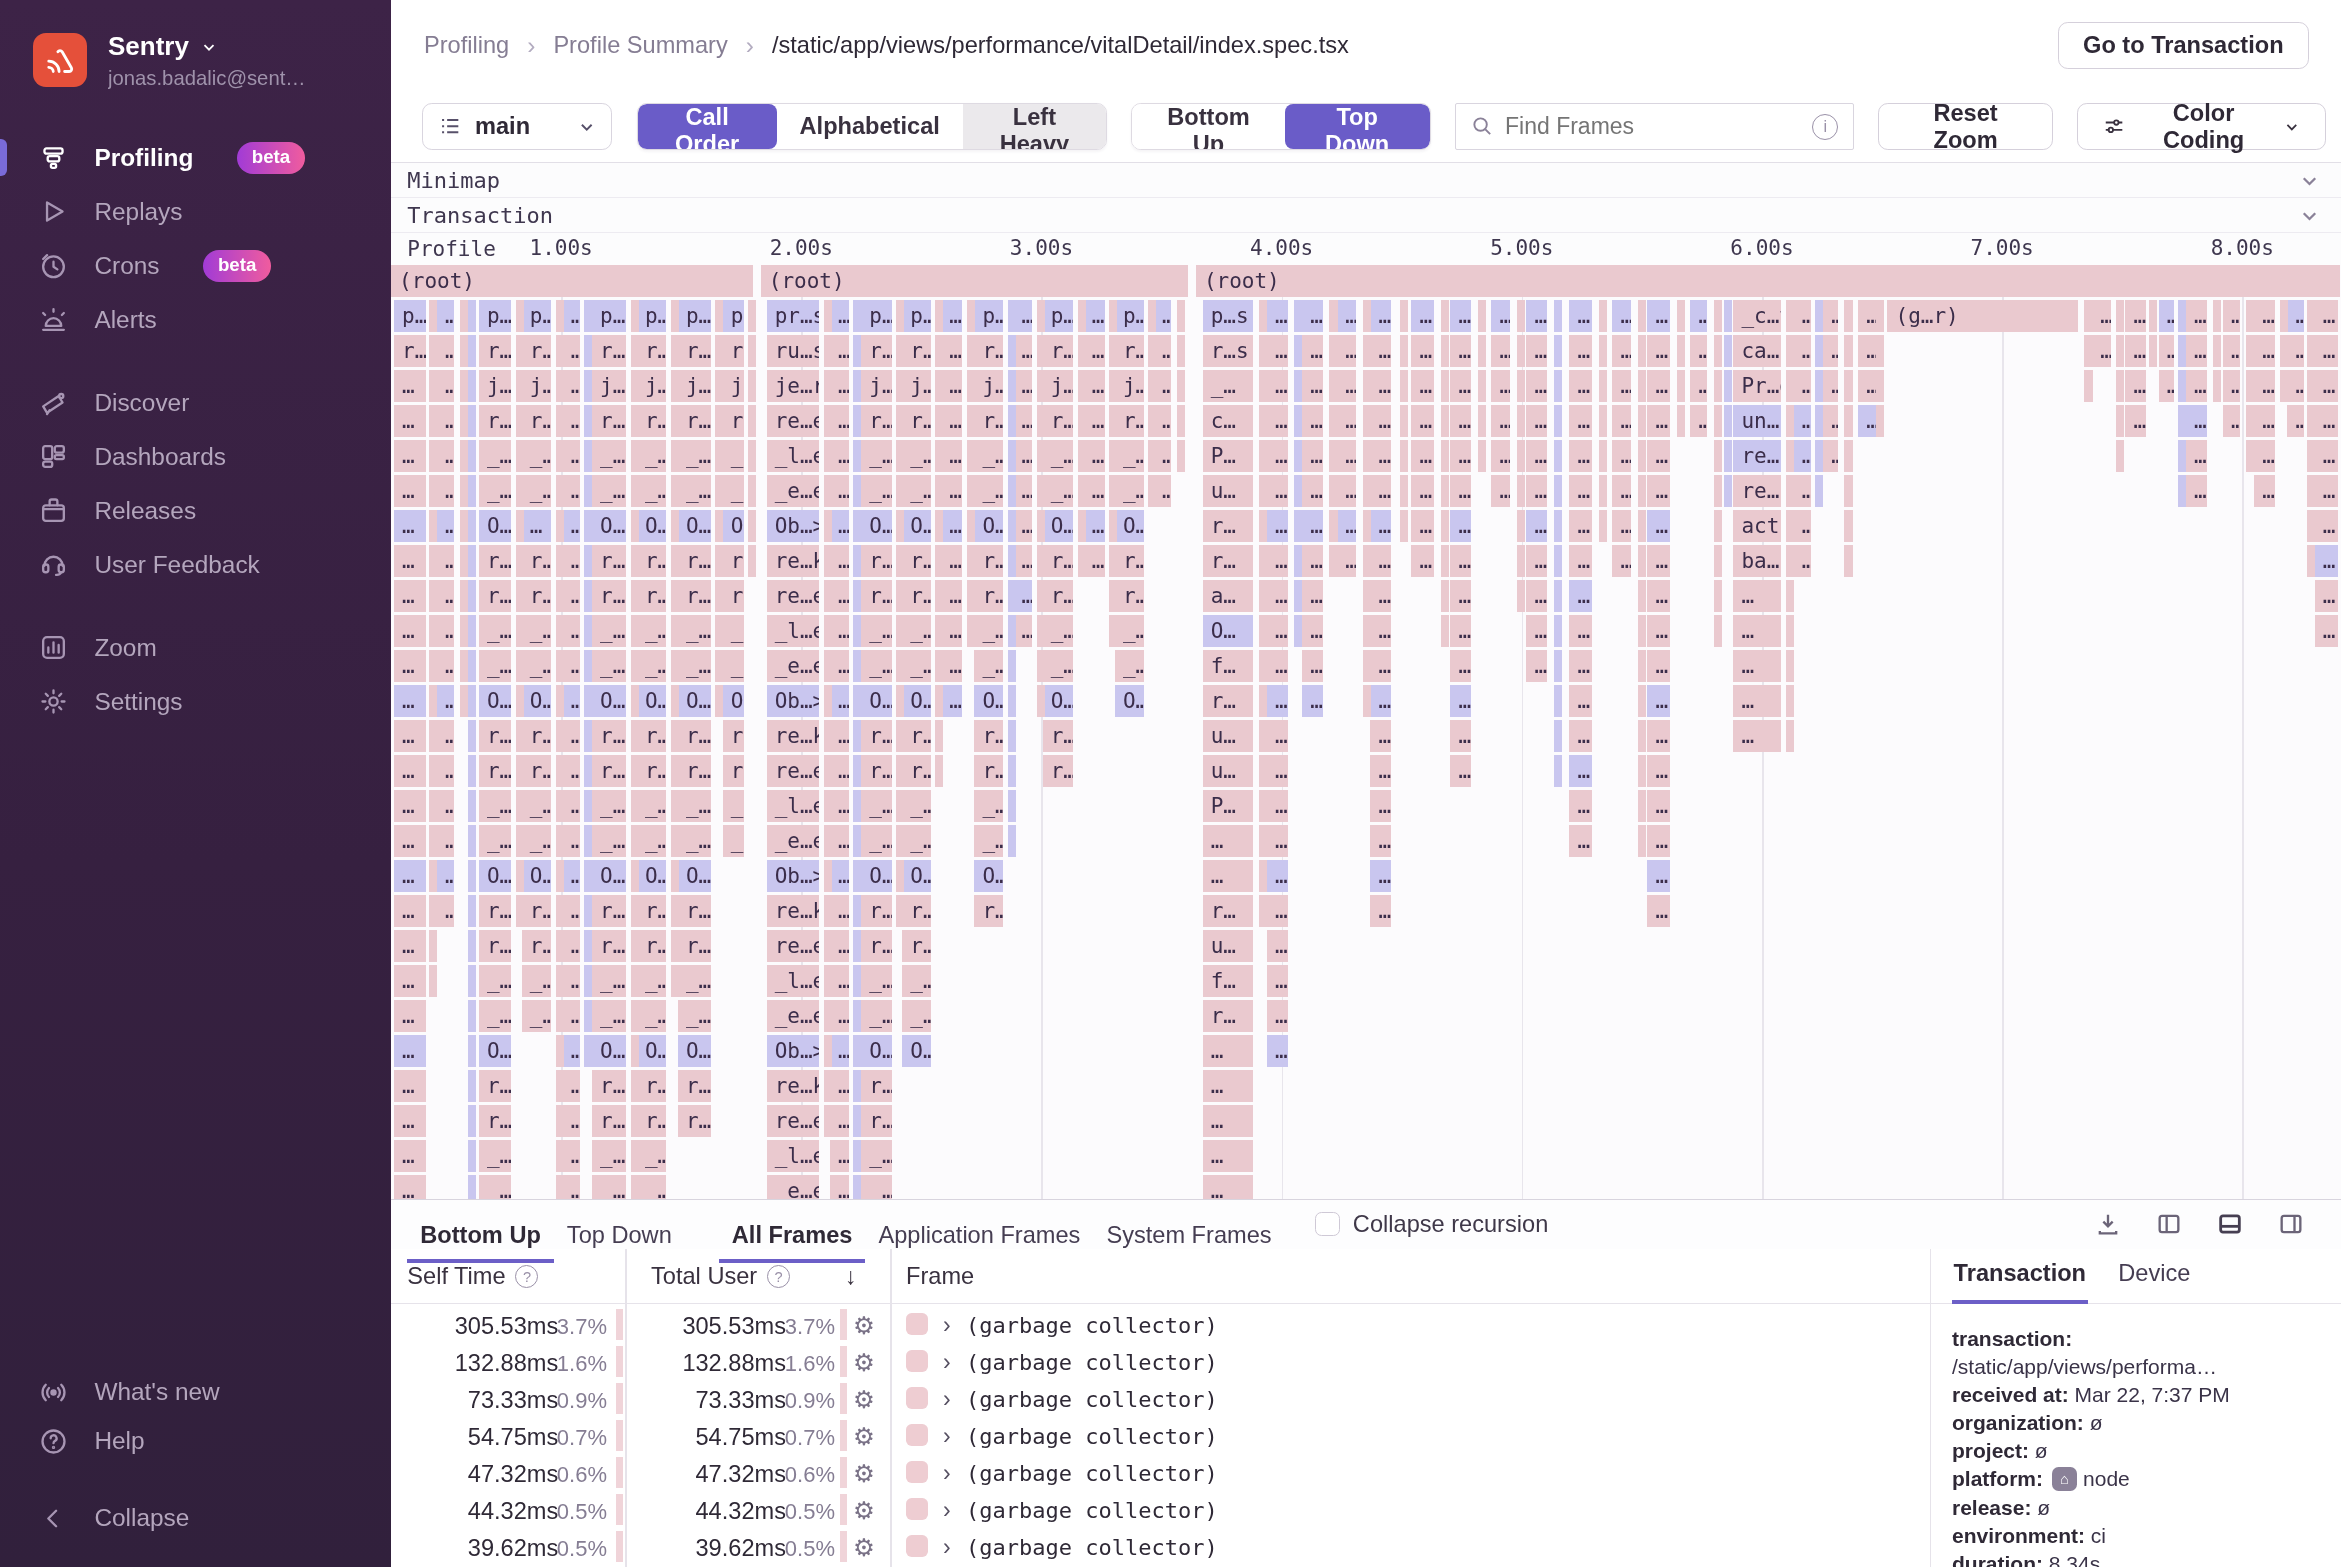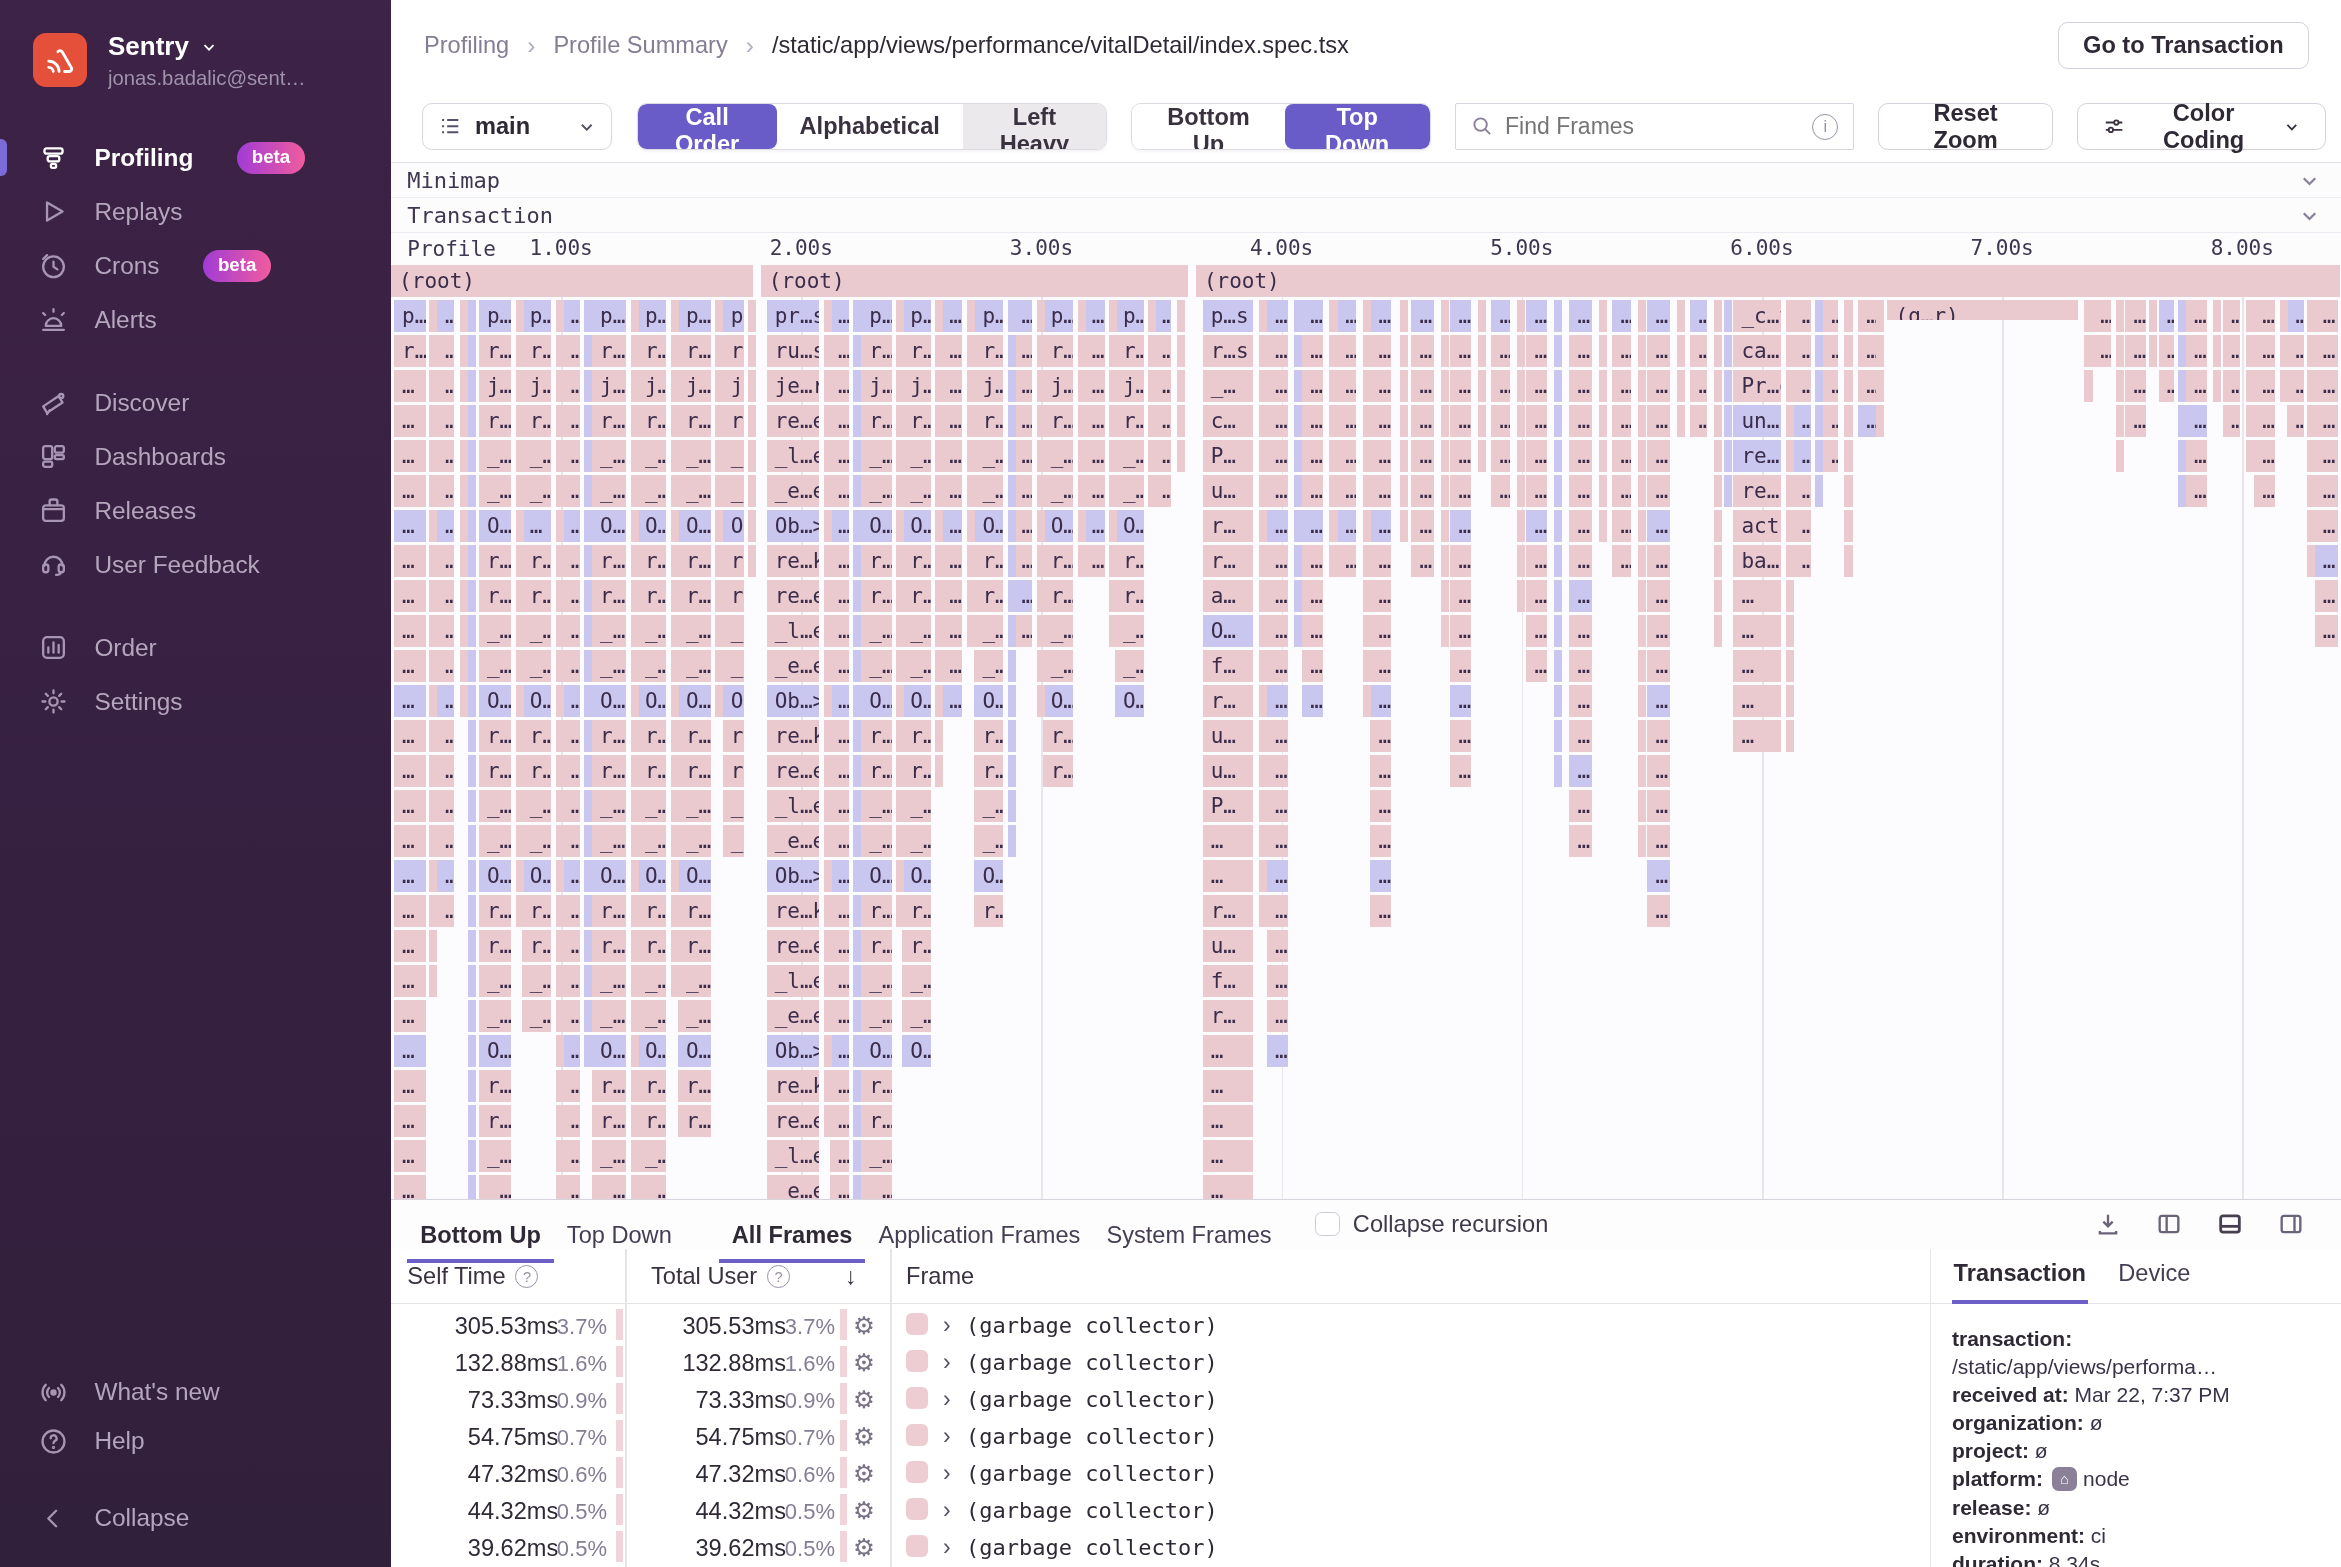--- a/index.html
+++ b/index.html
@@ -223,21 +223,21 @@
         </div>
       </div>
       <div class="nav-group">
         <div class="nav-item">
           <span class="ic">
             <svg width="31" height="31" viewBox="0 0 24 24" fill="none" stroke="currentColor" stroke-width="1.8" stroke-linecap="round" stroke-linejoin="round">
               <rect x="4" y="4" width="16" height="16" rx="3"></rect>
               <path d="M8 16v-4M12 16V8M16 16v-6"></path>
             </svg>
           </span>
-          <span>Order</span>
+          <span>Zoom</span>
         </div>
         <div class="nav-item">
           <span class="ic">
             <svg width="31" height="31" viewBox="0 0 24 24" fill="none" stroke="currentColor" stroke-width="1.8" stroke-linecap="round" stroke-linejoin="round">
               <circle cx="12" cy="12" r="3.2"></circle>
               <path d="M12 3.5v2.2M12 18.3v2.2M3.5 12h2.2M18.3 12h2.2M6 6l1.6 1.6M16.4 16.4L18 18M18 6l-1.6 1.6M7.6 16.4L6 18"></path>
             </svg>
           </span>
           <span>Settings</span>
         </div>
@@ -950,21 +950,21 @@
       <div class="cell cp" style="left: 71.9%; width: calc(1% - 2.4px); top: 280px; height: 32px;">…</div>
       <div class="cell cp" style="left: 73.4%; width: calc(0.9% - 2.4px); top: 35px; height: 32px;">…</div>
       <div class="cell cp" style="left: 73.4%; width: calc(0.9% - 2.4px); top: 70px; height: 32px;">…</div>
       <div class="cell cp" style="left: 73.4%; width: calc(0.9% - 2.4px); top: 105px; height: 32px;">…</div>
       <div class="cell cp" style="left: 73.4%; width: calc(0.9% - 2.4px); top: 140px; height: 32px;">…</div>
       <div class="cell cp" style="left: 73.4%; width: calc(0.9% - 2.4px); top: 175px; height: 32px;">…</div>
       <div class="cell cp" style="left: 75.2%; width: calc(1.2% - 2.4px); top: 35px; height: 32px;">…</div>
       <div class="cell cp" style="left: 75.2%; width: calc(1.2% - 2.4px); top: 70px; height: 32px;">…</div>
       <div class="cell cp" style="left: 75.2%; width: calc(1.2% - 2.4px); top: 105px; height: 32px;">…</div>
       <div class="cell cb" style="left: 75.2%; width: calc(1.2% - 2.4px); top: 140px; height: 32px;">…</div>
-      <div class="cell cp" style="left: 76.7%; width: calc(9.9% - 2.4px); top: 35px; height: 20px;">(g…r)</div>
+      <div class="cell cp" style="left: 76.7%; width: calc(9.9% - 2.4px); top: 35px; height: 32px;">(g…r)</div>
       <div class="cell cp" style="left: 87.2%; width: calc(1.1% - 2.4px); top: 35px; height: 32px;">…</div>
       <div class="cell cp" style="left: 87.2%; width: calc(1.1% - 2.4px); top: 70px; height: 32px;">…</div>
       <div class="cell cp" style="left: 88.9%; width: calc(1.2% - 2.4px); top: 35px; height: 32px;">…</div>
       <div class="cell cp" style="left: 88.9%; width: calc(1.2% - 2.4px); top: 70px; height: 32px;">…</div>
       <div class="cell cp" style="left: 88.9%; width: calc(1.2% - 2.4px); top: 105px; height: 32px;">…</div>
       <div class="cell cp" style="left: 88.9%; width: calc(1.2% - 2.4px); top: 140px; height: 32px;">…</div>
       <div class="cell cb" style="left: 90.6%; width: calc(0.9% - 2.4px); top: 35px; height: 32px;">…</div>
       <div class="cell cp" style="left: 90.6%; width: calc(0.9% - 2.4px); top: 70px; height: 32px;">…</div>
       <div class="cell cp" style="left: 90.6%; width: calc(0.9% - 2.4px); top: 105px; height: 32px;">…</div>
       <div class="cell cp" style="left: 92%; width: calc(1.2% - 2.4px); top: 35px; height: 32px;">…</div>

